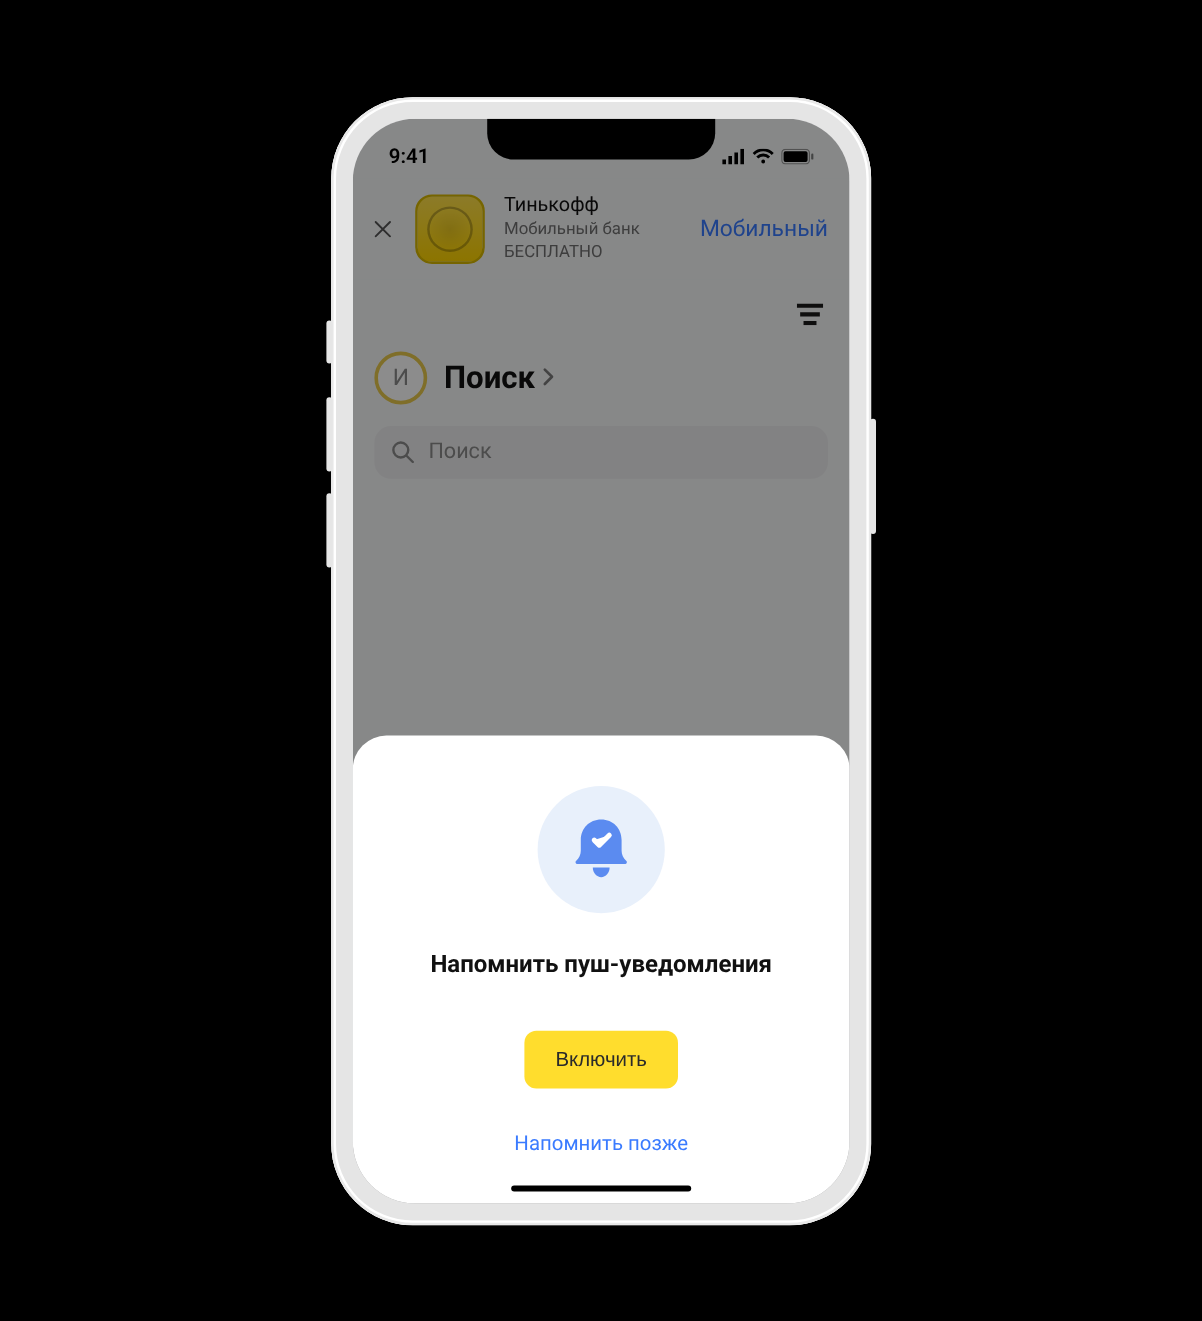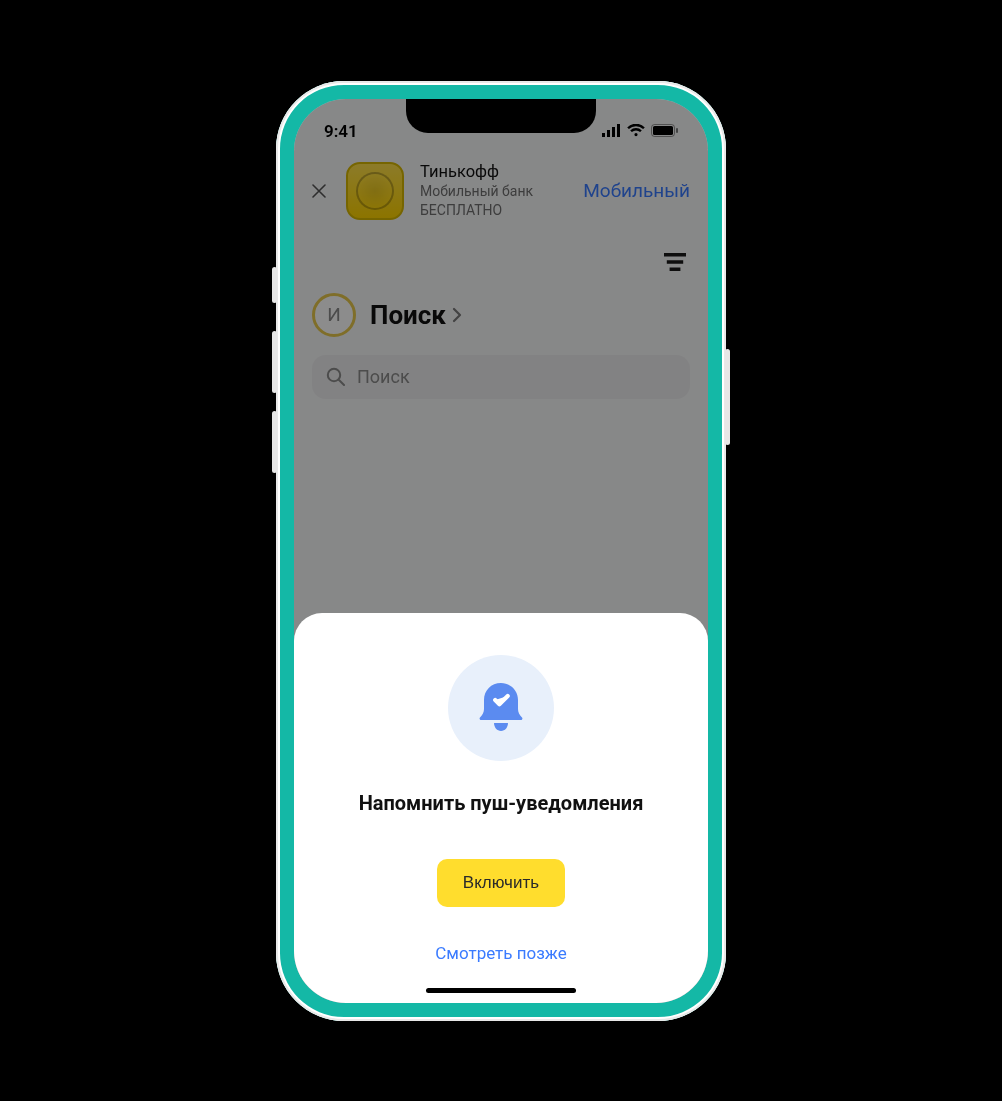--- a/index.html
+++ b/index.html
@@ -13,21 +13,21 @@
     position:absolute;
     width:490px; height:1000px;
     border-radius:70px;
     background:rgba(0,0,0,.35);
     filter:blur(28px);
     transform:translate(30px,30px);
   }
   .phone {
     position:relative;
     width:450px; height:940px;
-    background:#14b8a6;
+    background:#e5e5e5;
     border-radius:68px;
     padding:18px;
     box-shadow:
       inset 0 0 0 2px #e8e8e8,
       inset 0 0 0 4px #fff,
       0 0 0 1px rgba(0,0,0,.05);
   }
   
   .side-btn { position:absolute; background:#e6e6e6; border-radius:3px; }
   .side-btn.l1 { left:-4px; top:186px; width:5px; height:36px; }
@@ -257,18 +257,18 @@
     <div class="sheet">
       <div class="bell-wrap">
         <svg width="62" height="62" viewBox="0 0 62 62">
           <path fill="#5b8bf0" d="M31 6c-9.9 0-17 7.5-17 17v9c0 3.2-1.4 6.1-4 8.5-.9.8-.3 2.5 1 2.5h40c1.3 0 1.9-1.7 1-2.5-2.6-2.4-4-5.3-4-8.5v-9c0-9.5-7.1-17-17-17z"></path>
           <path fill="#5b8bf0" d="M24 46c0 4.4 3.1 8 7 8s7-3.6 7-8H24z"></path>
           <path fill="#fff" d="M25.2 23.1l4.2 4.2 8.3-8.3" stroke="#fff" stroke-width="4.2" stroke-linecap="round" stroke-linejoin="round"></path>
         </svg>
       </div>
       <h2>Напомнить пуш-уведомления</h2>
       <button class="primary-btn">Включить</button>
-      <a class="secondary-link">Смотреть позже</a>
+      <a class="secondary-link">Напомнить позже</a>
     </div>
 
     <div class="home-ind"></div>
   </div>
 </div>
 
 </body></html>

